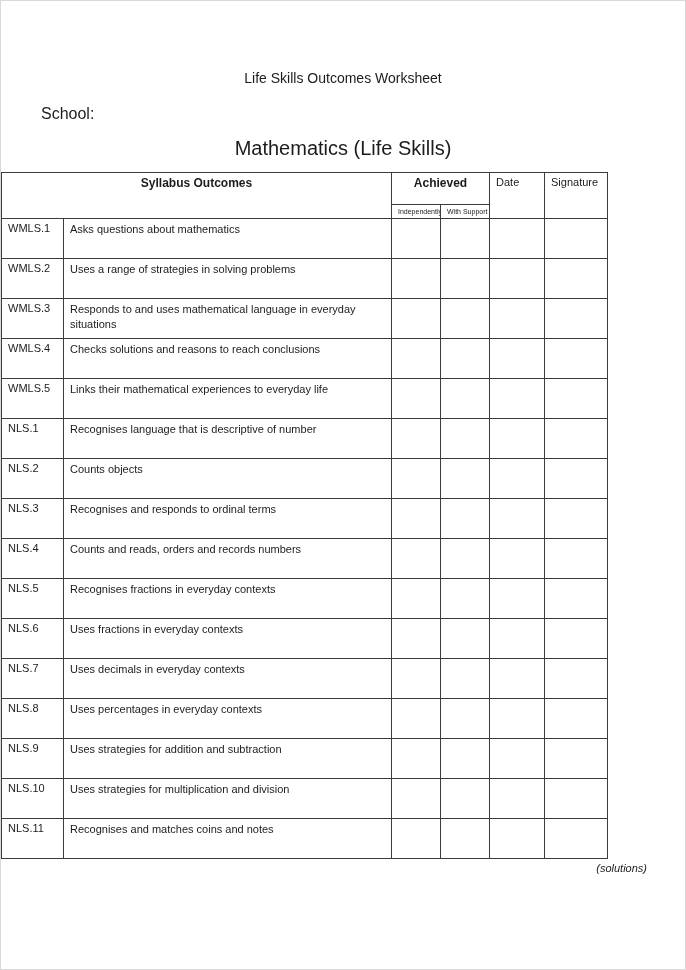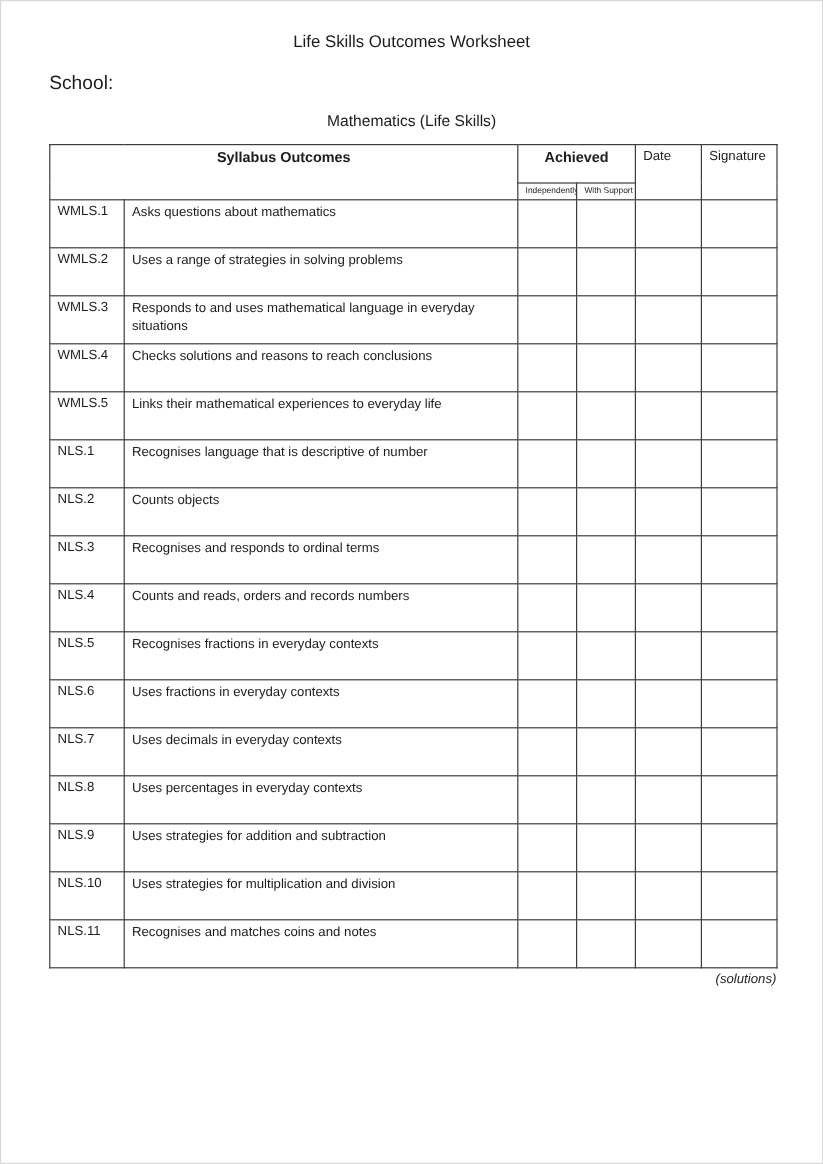--- a/index.html
+++ b/index.html
@@ -14,40 +14,39 @@
     background: #ffffff;
     box-sizing: border-box;
     border: 1px solid #d9d9d9;
     font-family: "Liberation Sans", sans-serif;
     color: #1c1c1c;
     position: relative;
     overflow: hidden;
   }
   .doc-title {
     text-align: center;
-    padding-top: 24px;
+    padding-top: 68px;
     font-size: 14px;
     line-height: 1.3;
   }
   .doc-title .line { display: block; }
   .id-block {
     margin: 16px 0 0 40px;
     font-size: 16px;
     line-height: 1.35;
   }
   .section-title {
     text-align: center;
-    font-size: 13px;
+    font-size: 20px;
     margin-top: 12px;
     margin-bottom: 12px;
   }
   table.outcomes {
     border-collapse: collapse;
     table-layout: fixed;
-    margin-left: 40px;
     width: 606px;
     font-size: 11px;
   }
   table.outcomes th,
   table.outcomes td {
     border: 1px solid #3c3c3c;
     padding: 3px 6px;
     vertical-align: top;
     box-sizing: border-box;
     overflow: hidden;

